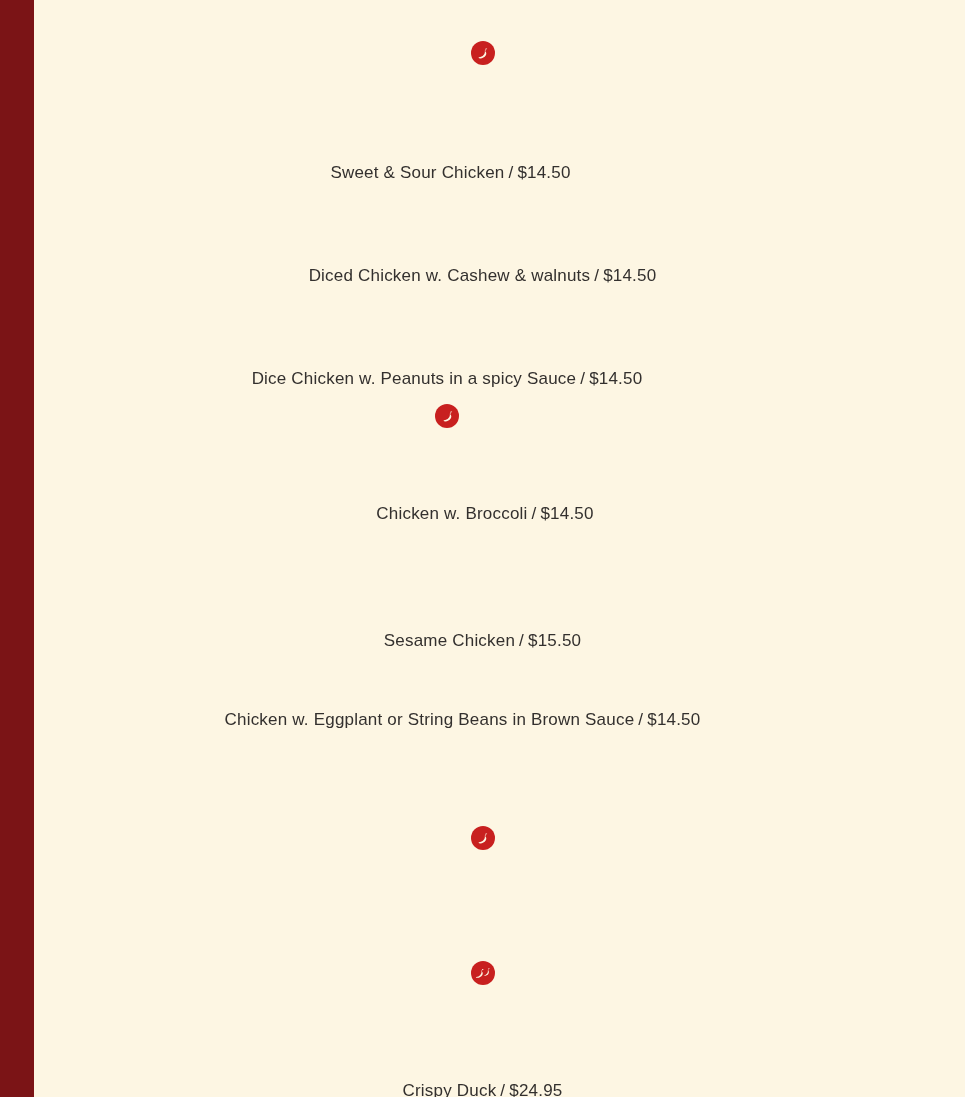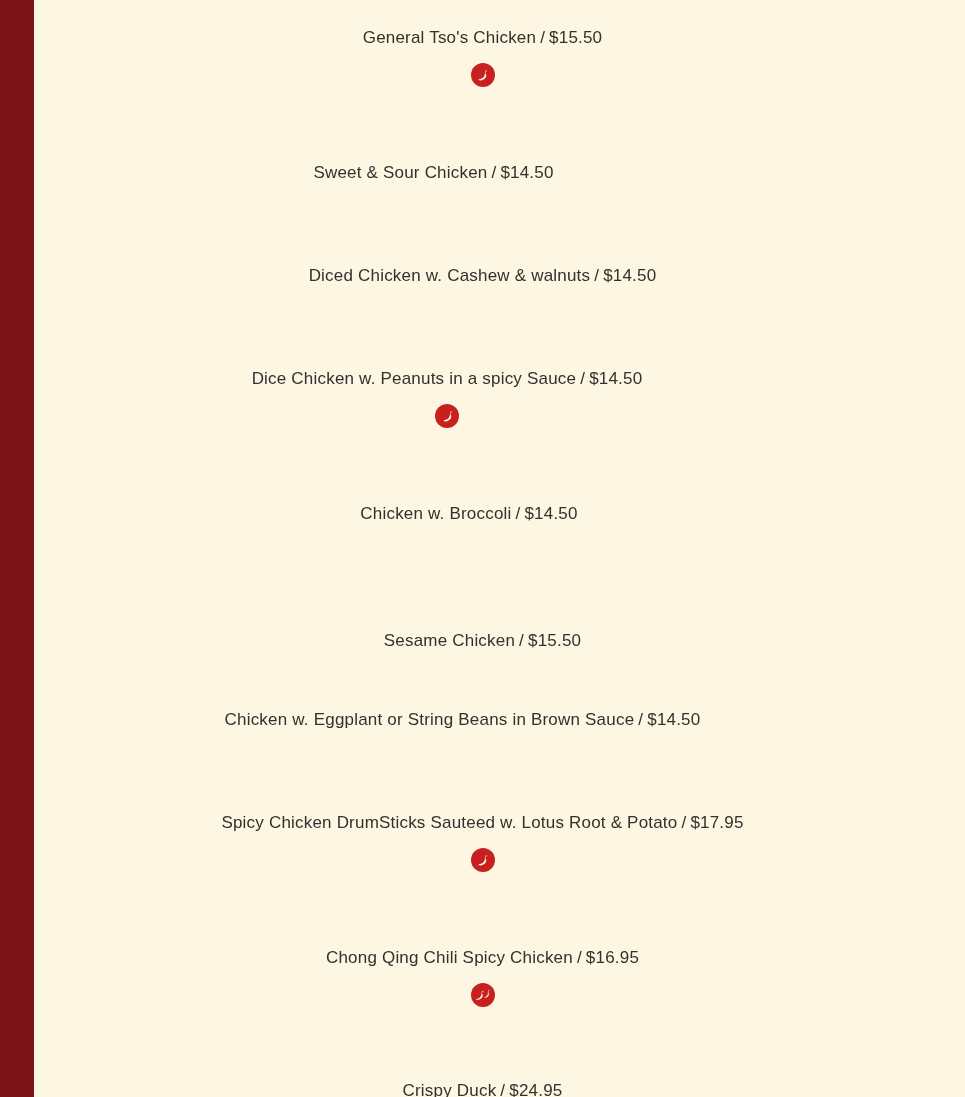--- a/index.html
+++ b/index.html
@@ -74,60 +74,57 @@
     background: #c8201f;
   }
 </style>
 </head>
 <body>
 
 <div class="page">
   <div class="left-strip"></div>
   <ul class="menu-list" id="menu-list">
       <li class="menu-item" style="position: absolute; left: 0px; top: 27px; width: 965px;">
-        <div class="item-line"><span class="item-name">General Tso's Chicken</span><span class="sep">/</span><span class="price">$15.50</span></div>
         <div class="badge-row"><span class="badge">
             <svg width="13" height="13" viewBox="0 0 16 16" aria-hidden="true">
               <path d="M11.6 2.2c.6-.5 1.4-.6 2-.2.3.2.1.7-.3.7-.5 0-.9.2-1.2.5-.2.2-.3.5-.3.8 0 .5-.1 1-.4 1.4C13 6.6 13 8.6 11.9 10.4 10.6 12.5 8 13.9 5.2 14c-1 0-1.6-.2-1.9-.6-.2-.3 0-.7.4-.7 2.2-.2 4.2-1.2 5.6-2.8 1.2-1.4 1.8-3.1 1.6-4.7-.1-.4 0-.9.2-1.3.2-.3.5-.6.5-.9 0-.3 0-.6.1-.8z" fill="#fdf6e3"></path>
             </svg>
           </span></div>
       </li>
-      <li class="menu-item" style="position: absolute; left: 0px; top: 162px; width: 867px;">
+      <li class="menu-item" style="position: absolute; left: 17px; top: 162px; width: 867px;">
         <div class="item-line"><span class="item-name">Sweet &amp; Sour Chicken</span><span class="sep">/</span><span class="price">$14.50</span></div>
       </li>
       <li class="menu-item" style="position: absolute; left: 0px; top: 265px; width: 965px;">
         <div class="item-line"><span class="item-name">Diced Chicken w. Cashew &amp; walnuts</span><span class="sep">/</span><span class="price">$14.50</span></div>
       </li>
       <li class="menu-item" style="position: absolute; left: 0px; top: 368px; width: 894px;">
         <div class="item-line"><span class="item-name">Dice Chicken w. Peanuts in a spicy Sauce</span><span class="sep">/</span><span class="price">$14.50</span></div>
         <div class="badge-row"><span class="badge">
             <svg width="13" height="13" viewBox="0 0 16 16" aria-hidden="true">
               <path d="M11.6 2.2c.6-.5 1.4-.6 2-.2.3.2.1.7-.3.7-.5 0-.9.2-1.2.5-.2.2-.3.5-.3.8 0 .5-.1 1-.4 1.4C13 6.6 13 8.6 11.9 10.4 10.6 12.5 8 13.9 5.2 14c-1 0-1.6-.2-1.9-.6-.2-.3 0-.7.4-.7 2.2-.2 4.2-1.2 5.6-2.8 1.2-1.4 1.8-3.1 1.6-4.7-.1-.4 0-.9.2-1.3.2-.3.5-.6.5-.9 0-.3 0-.6.1-.8z" fill="#fdf6e3"></path>
             </svg>
           </span></div>
       </li>
-      <li class="menu-item" style="position: absolute; left: 0px; top: 503px; width: 938px;">
+      <li class="menu-item" style="position: absolute; left: 16px; top: 503px; width: 938px;">
         <div class="item-line"><span class="item-name">Chicken w. Broccoli</span><span class="sep">/</span><span class="price">$14.50</span></div>
       </li>
       <li class="menu-item" style="position: absolute; left: 0px; top: 606px; width: 965px; margin-top: 24px;">
         <div class="item-line"><span class="item-name">Sesame Chicken</span><span class="sep">/</span><span class="price">$15.50</span></div>
       </li>
       <li class="menu-item" style="position: absolute; left: 0px; top: 709px; width: 925px;">
         <div class="item-line"><span class="item-name">Chicken w. Eggplant or String Beans in Brown Sauce</span><span class="sep">/</span><span class="price">$14.50</span></div>
       </li>
       <li class="menu-item" style="position: absolute; left: 0px; top: 812px; width: 965px;">
-        <div class="item-line"><span class="item-name">Spicy Chicken DrumSticks Sauteed w. Lotus Root &amp; Potato</span><span class="sep">/</span><span class="price">$17.95</span></div>
         <div class="badge-row"><span class="badge">
             <svg width="13" height="13" viewBox="0 0 16 16" aria-hidden="true">
               <path d="M11.6 2.2c.6-.5 1.4-.6 2-.2.3.2.1.7-.3.7-.5 0-.9.2-1.2.5-.2.2-.3.5-.3.8 0 .5-.1 1-.4 1.4C13 6.6 13 8.6 11.9 10.4 10.6 12.5 8 13.9 5.2 14c-1 0-1.6-.2-1.9-.6-.2-.3 0-.7.4-.7 2.2-.2 4.2-1.2 5.6-2.8 1.2-1.4 1.8-3.1 1.6-4.7-.1-.4 0-.9.2-1.3.2-.3.5-.6.5-.9 0-.3 0-.6.1-.8z" fill="#fdf6e3"></path>
             </svg>
           </span></div>
       </li>
       <li class="menu-item" style="position: absolute; left: 0px; top: 947px; width: 965px;">
-        <div class="item-line"><span class="item-name">Chong Qing Chili Spicy Chicken</span><span class="sep">/</span><span class="price">$16.95</span></div>
         <div class="badge-row"><span class="badge double">
             <svg width="16" height="13" viewBox="0 0 22 16" aria-hidden="true">
               <path d="M9.6 2.2c.6-.5 1.4-.6 2-.2.3.2.1.7-.3.7-.5 0-.9.2-1.2.5-.2.2-.3.5-.3.8 0 .5-.1 1-.4 1.4C11 6.6 11 8.6 9.9 10.4 8.6 12.5 6 13.9 3.2 14c-1 0-1.6-.2-1.9-.6-.2-.3 0-.7.4-.7 2.2-.2 4.2-1.2 5.6-2.8 1.2-1.4 1.8-3.1 1.6-4.7-.1-.4 0-.9.2-1.3.2-.3.5-.6.5-.9 0-.3 0-.6.1-.8z" fill="#fdf6e3"></path>
               <path d="M18.2 1.3c.5-.4 1.2-.5 1.7-.2.3.2.1.6-.2.6-.4 0-.8.2-1 .4-.2.2-.2.4-.2.7 0 .4-.1.8-.3 1.2 1.2 1.1 1.2 2.8.3 4.4-1.1 1.8-3.3 3-5.7 3.1-.3 0-.6 0-.8-.1 1.7-.6 3.2-1.6 4.3-2.9 1.1-1.3 1.6-2.9 1.4-4.3-.1-.4 0-.8.2-1.1.2-.3.4-.5.4-.8 0-.3 0-.6-.1-1z" fill="#fdf6e3"></path>
             </svg>
           </span></div>
       </li>
       <li class="menu-item" style="position: absolute; left: 0px; top: 1080px; width: 965px;">
         <div class="item-line"><span class="item-name">Crispy Duck</span><span class="sep">/</span><span class="price">$24.95</span></div>
       </li>

